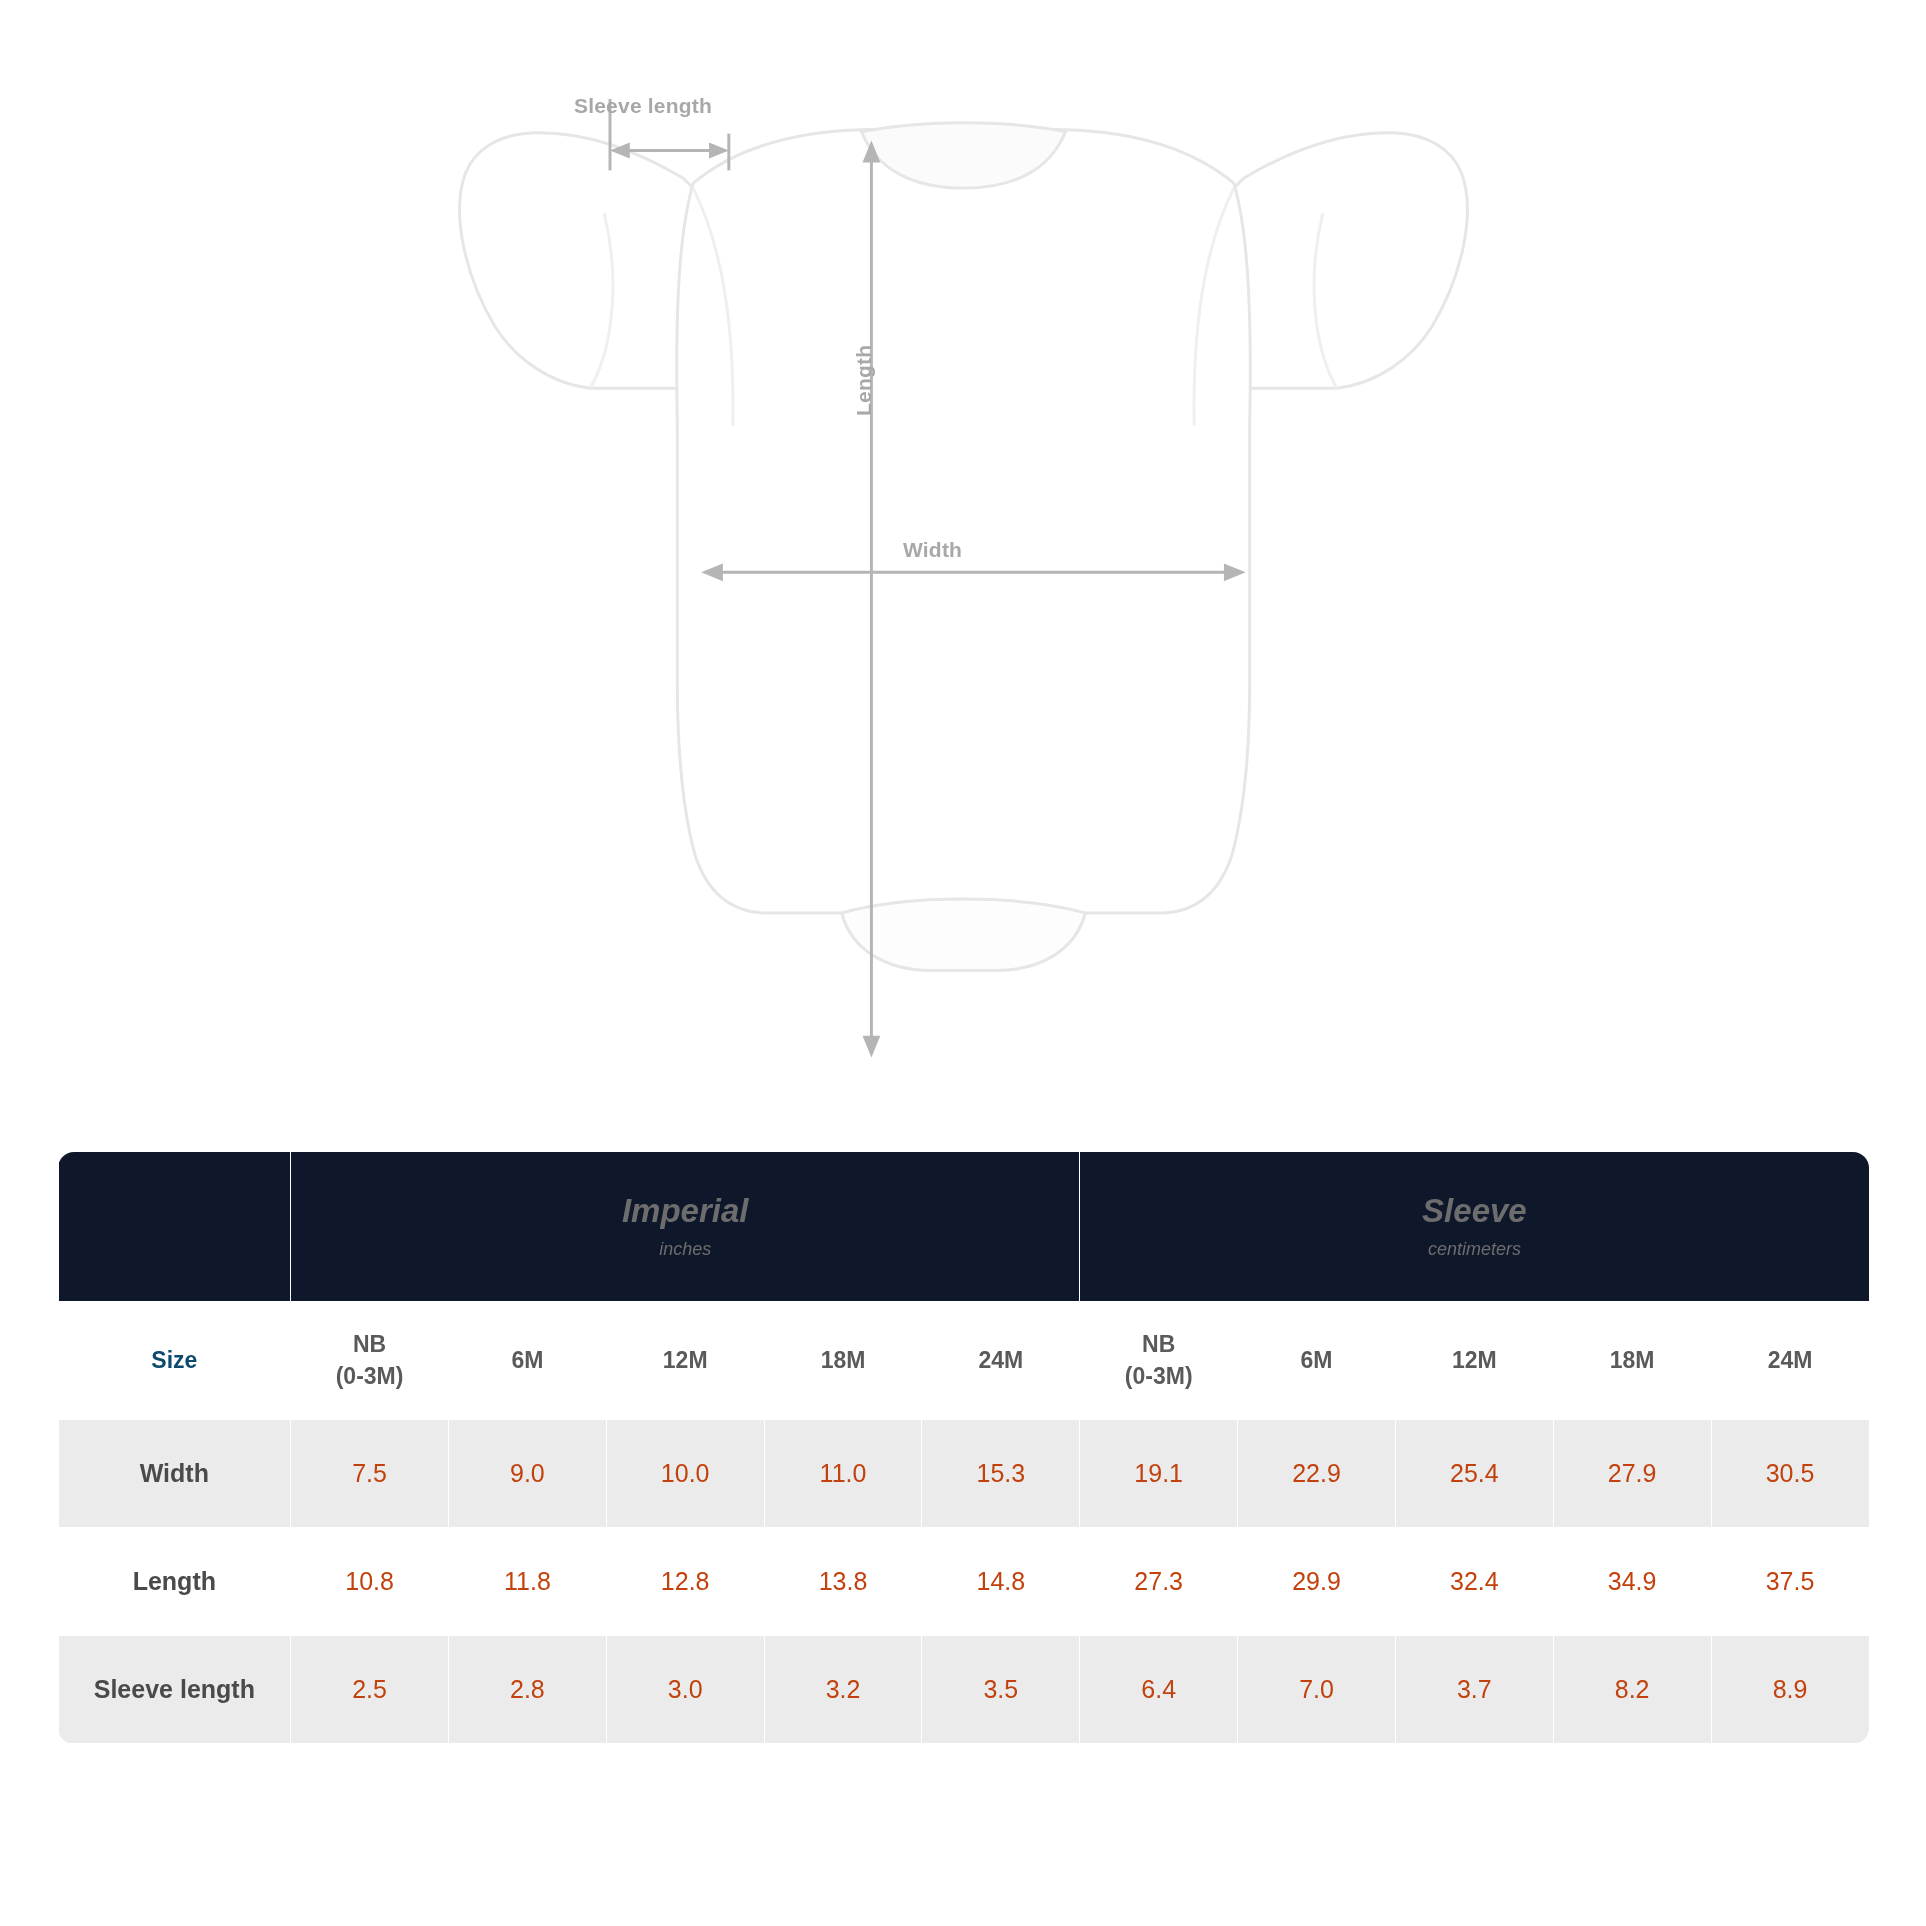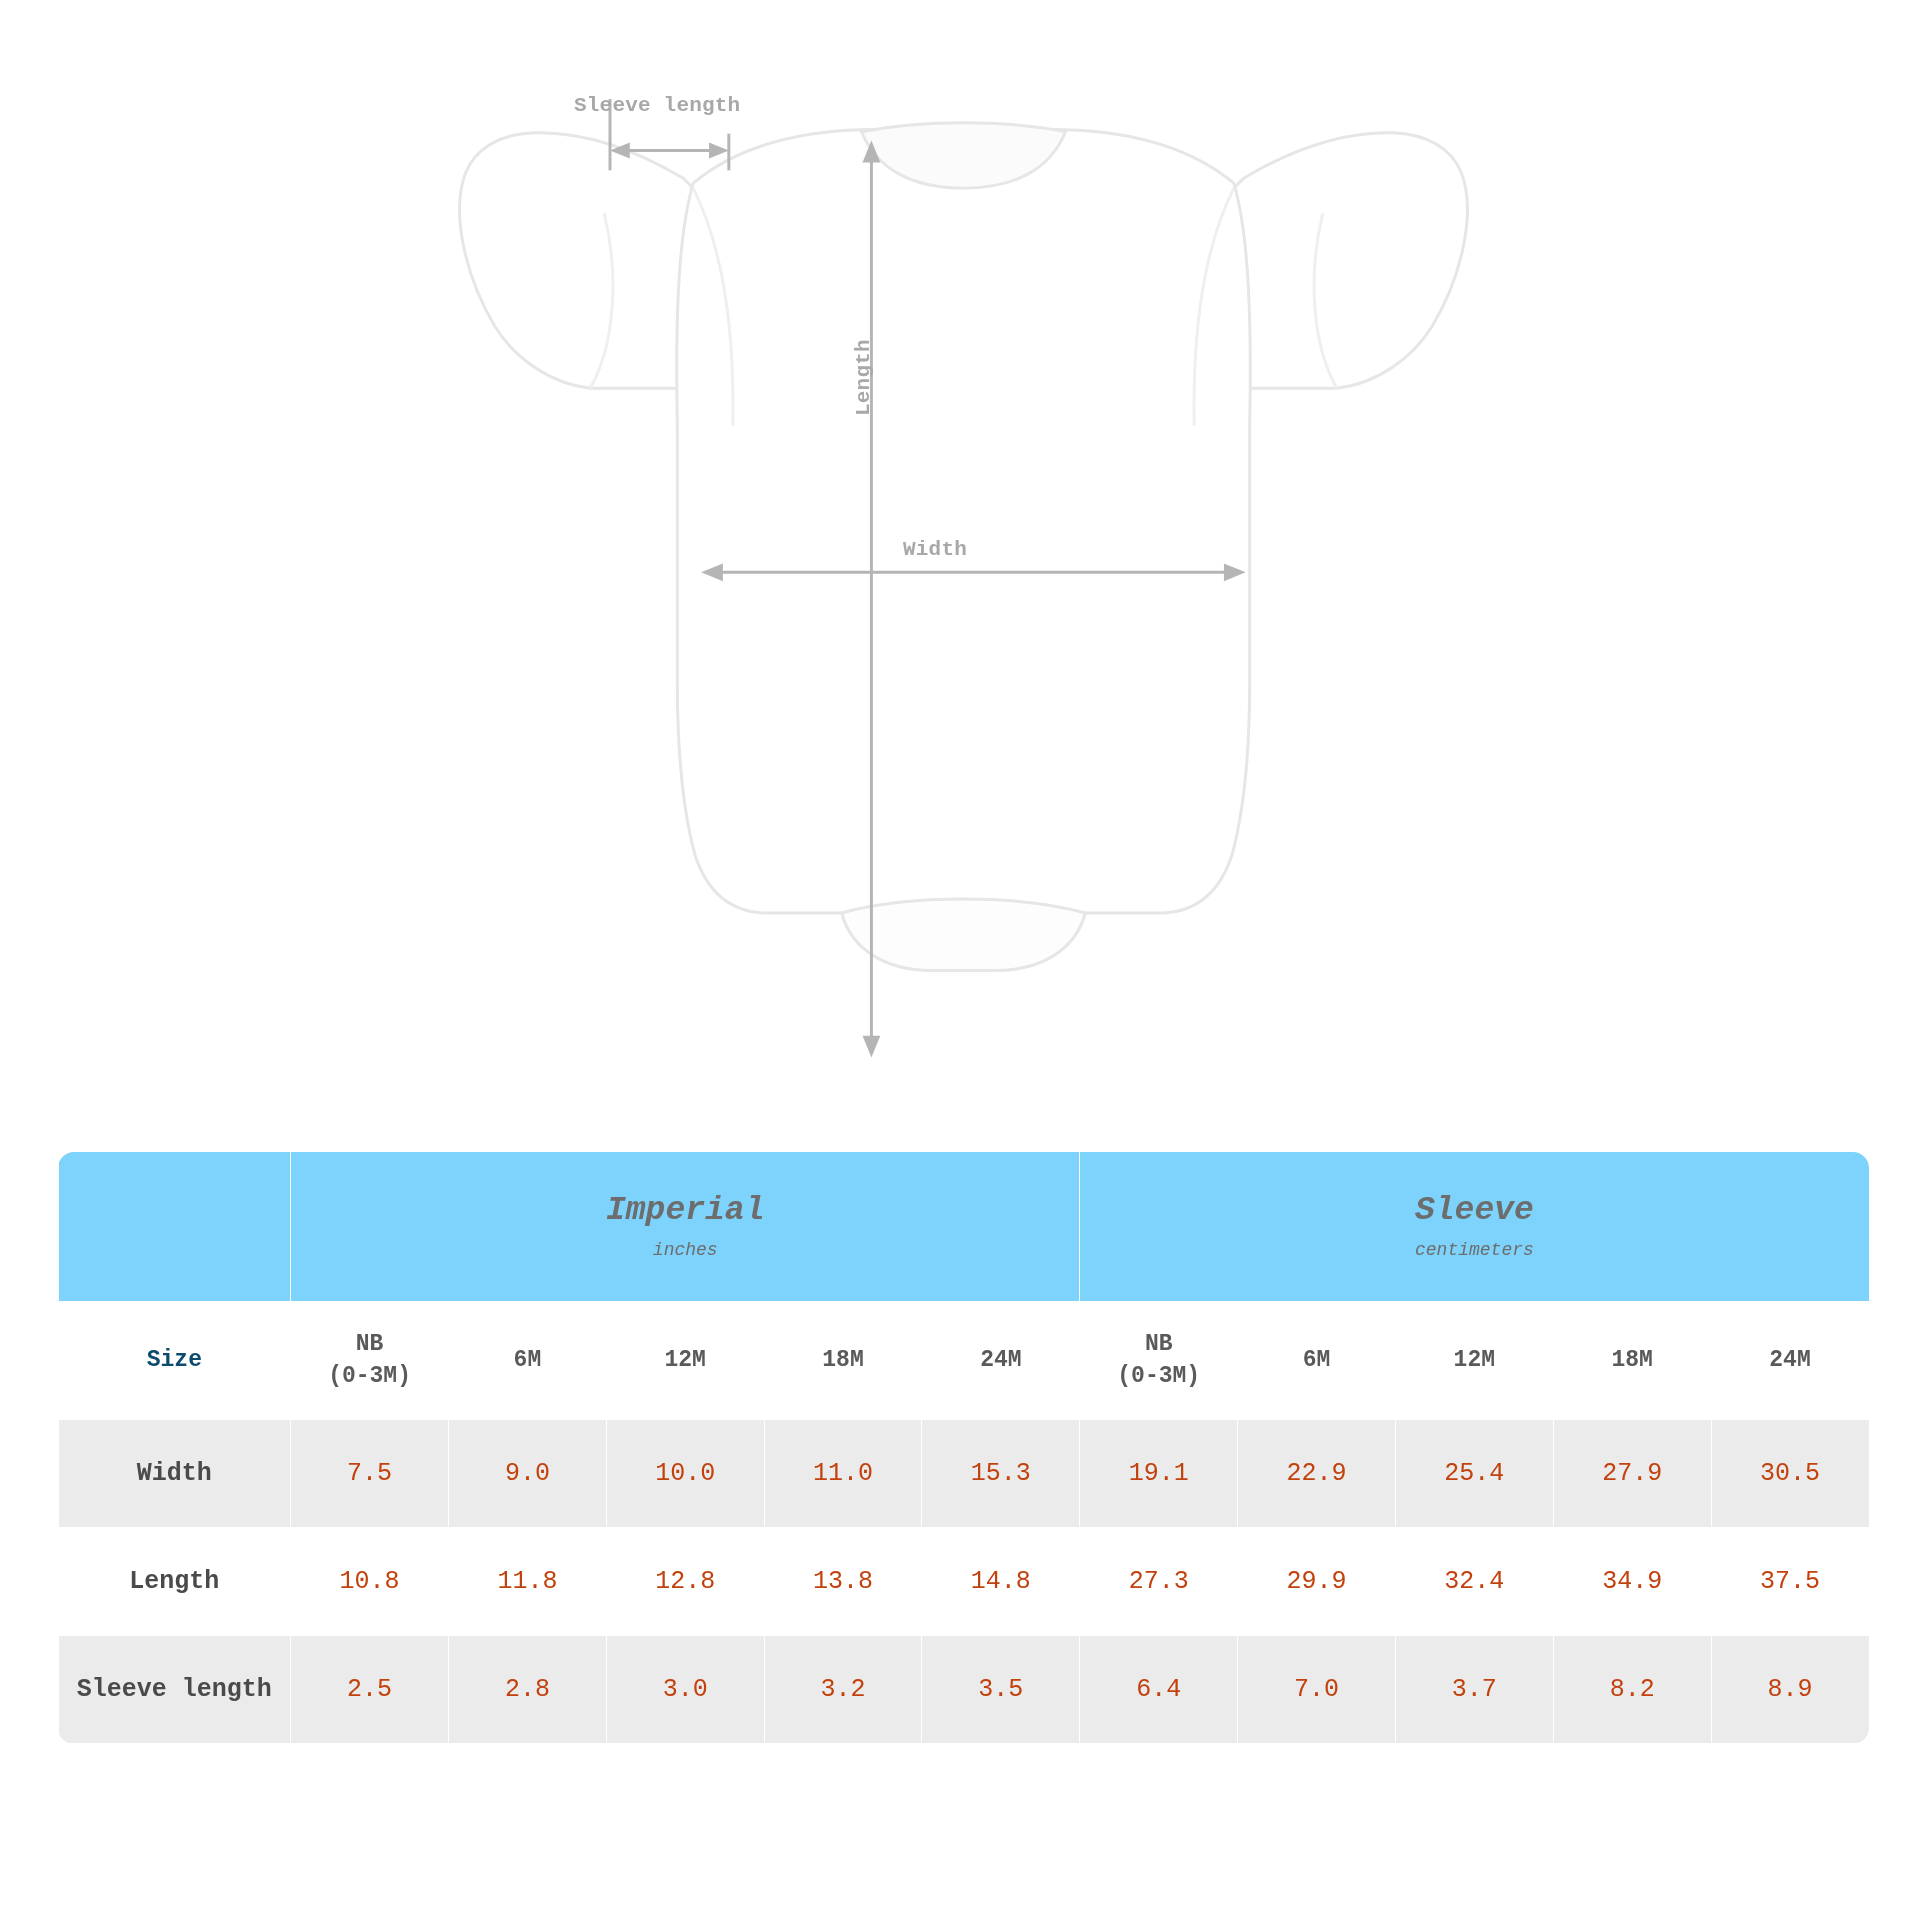--- a/index.html
+++ b/index.html
@@ -12,21 +12,20 @@
     height: 1927px;
     font-family: "Liberation Sans", sans-serif;
     color: #3d3d3d;
     overflow: hidden;
   }
   .page {
     position: relative;
     width: 1927px;
     height: 1374px;
     box-sizing: border-box;
-    font-family: Liberation Mono, monospace;
   }
 
   
   .illustration {
     position: relative;
     width: 1927px;
     height: 1109px;
   }
   .garment-svg {
     position: absolute;
@@ -90,21 +89,21 @@
     text-align: center;
     vertical-align: middle;
     border: 1px solid #ffffff;
     padding: 0;
   }
   .col-label { width: 230px; }
   .col-cell { width: 156px; }
 
   tr.unit-row td {
     height: 149px;
-    background: #7dd3fc;
+    background: #0f172a;
   }
   tr.unit-row td.first {
     border-top-left-radius: 16px;
   }
   tr.unit-row td.last {
     border-top-right-radius: 16px;
   }
   .unit-name {
     font-size: 33px;
     font-weight: bold;

